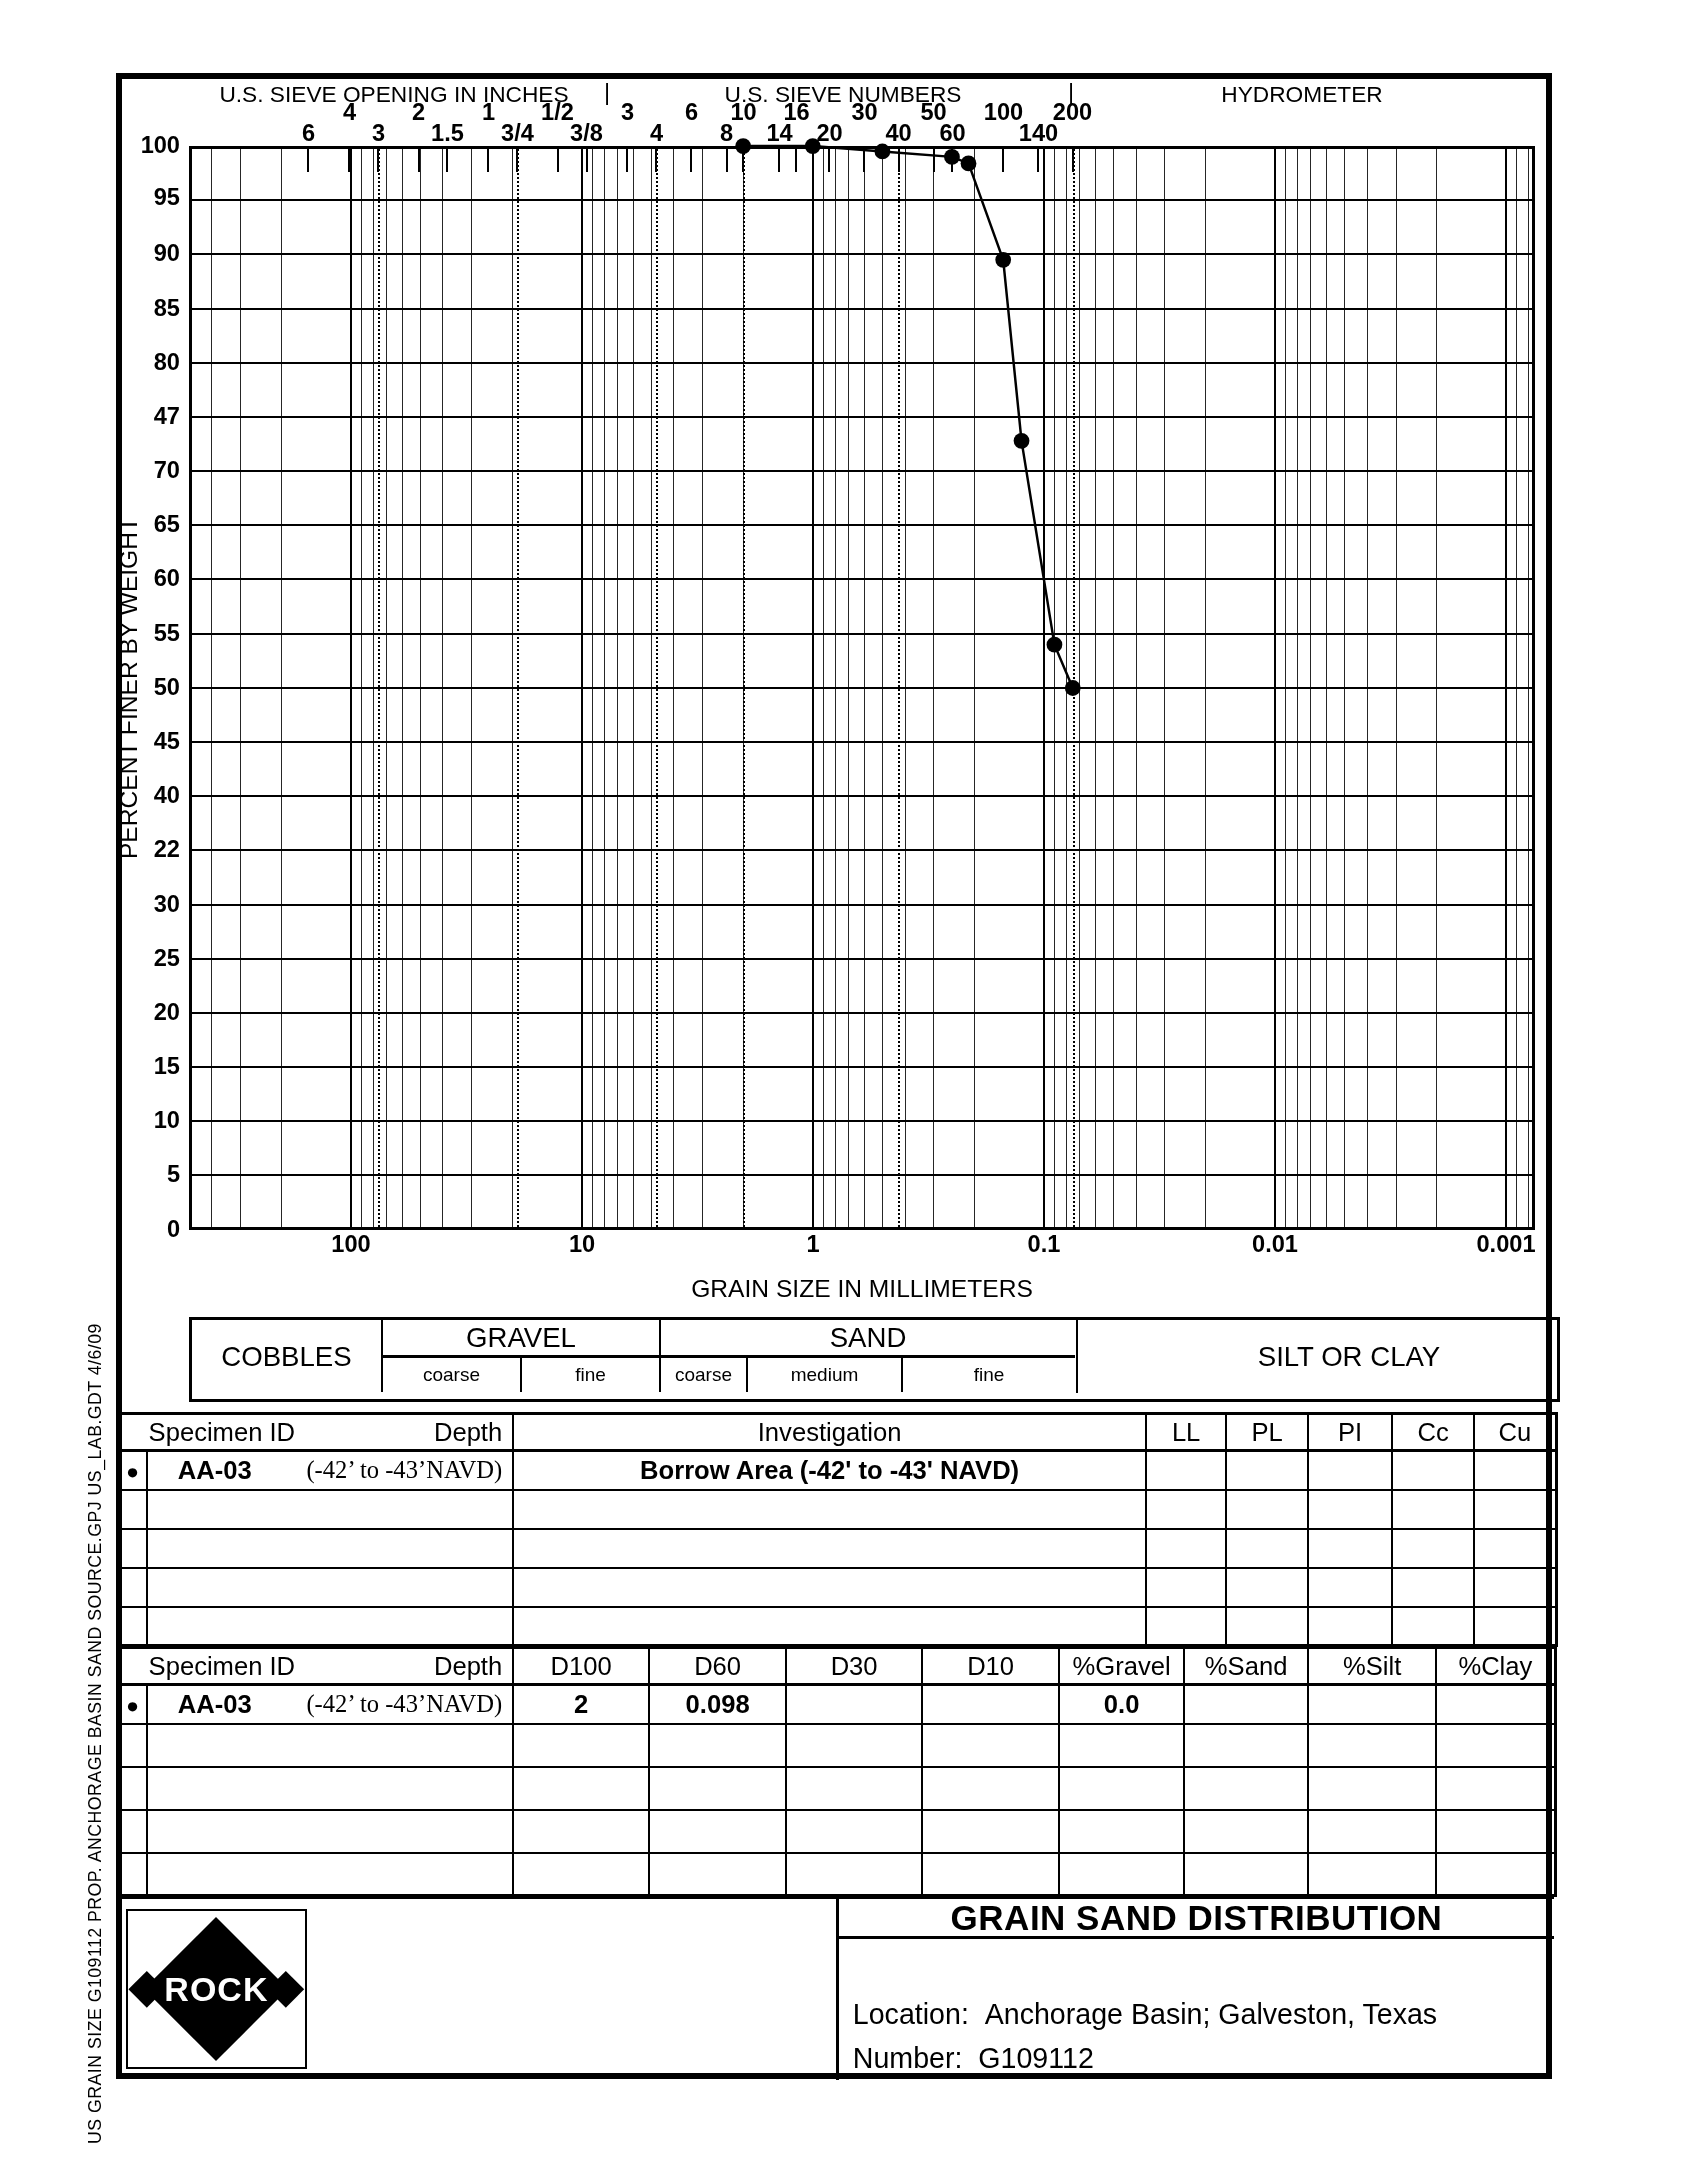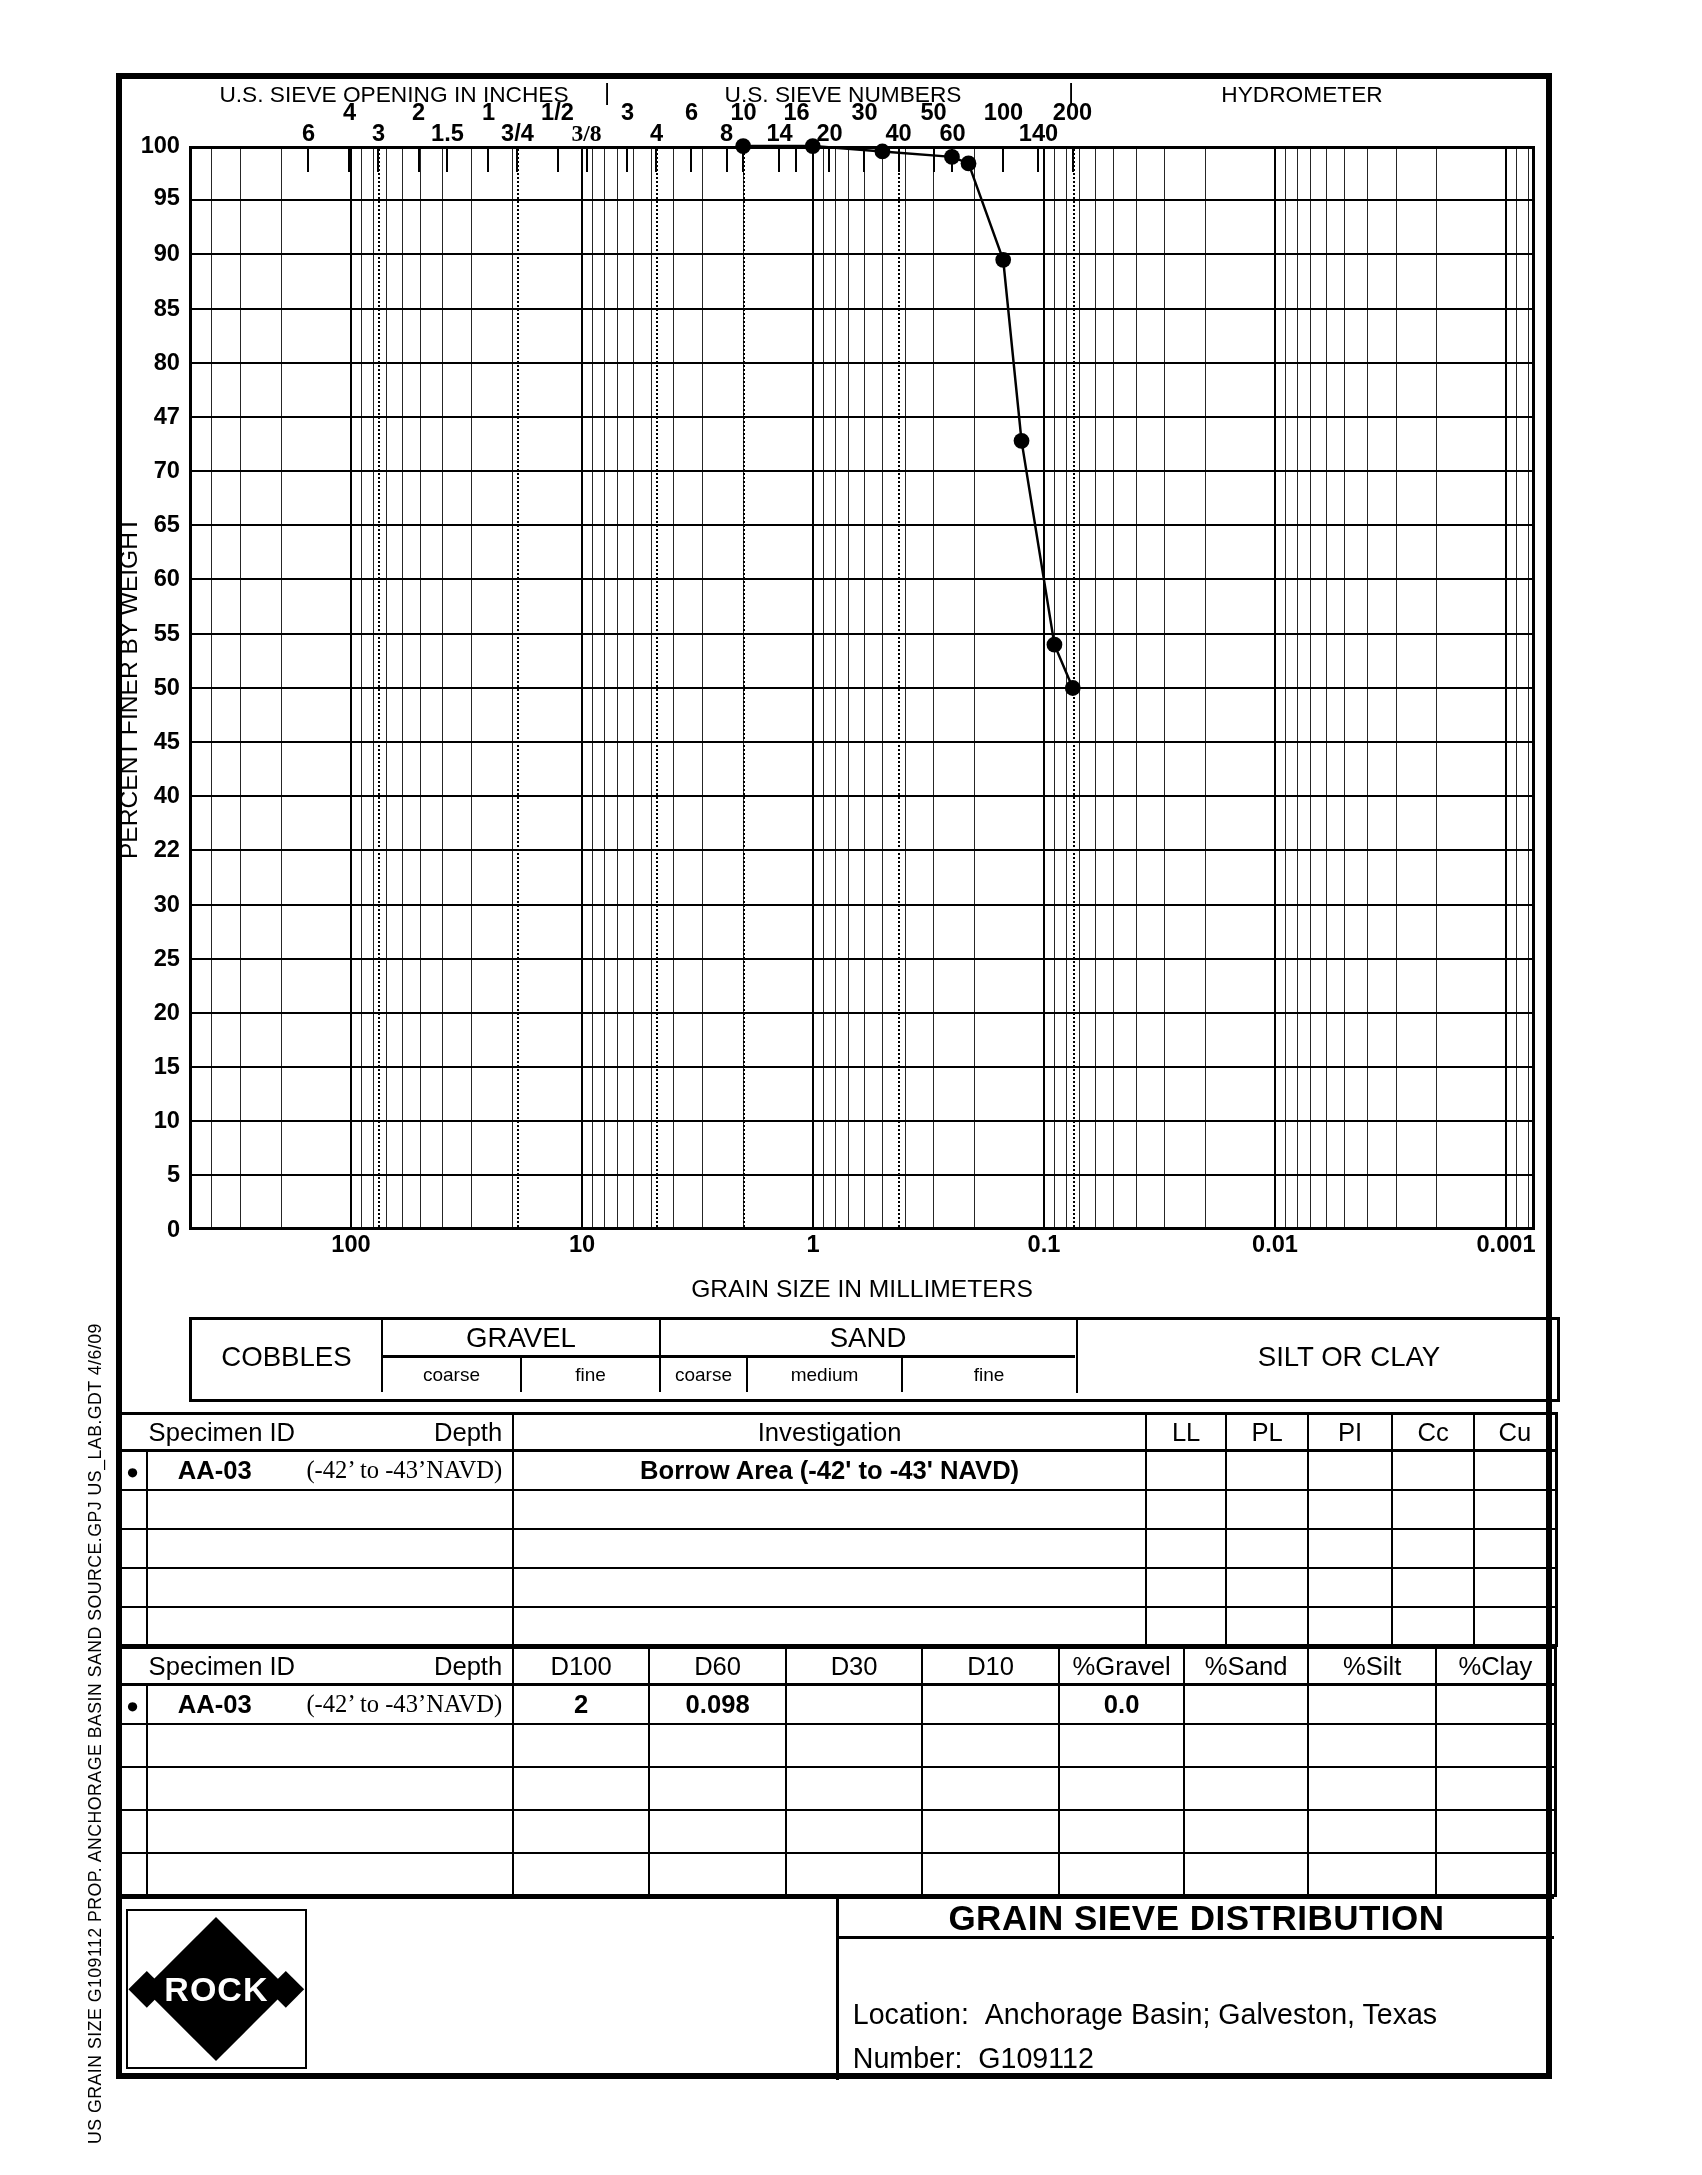--- a/index.html
+++ b/index.html
@@ -170,21 +170,21 @@
     <div class="abs sievelab" style="left: 374px; top: 99px;">2</div>
     <div class="abs tick" style="left: 418px; top: 146px;"></div>
     <div class="abs sievelab" style="left: 403px; top: 120px;">1.5</div>
     <div class="abs tick" style="left: 446px; top: 146px;"></div>
     <div class="abs sievelab" style="left: 444px; top: 99px;">1</div>
     <div class="abs tick" style="left: 487px; top: 146px;"></div>
     <div class="abs sievelab" style="left: 473px; top: 120px;">3/4</div>
     <div class="abs tick" style="left: 516px; top: 146px;"></div>
     <div class="abs sievelab" style="left: 513px; top: 99px;">1/2</div>
     <div class="abs tick" style="left: 557px; top: 146px;"></div>
-    <div class="abs sievelab" style="left: 542px; top: 120px; font-family: Liberation Serif, serif;">3/8</div>
+    <div class="abs sievelab" style="left: 542px; top: 120px;">3/8</div>
     <div class="abs tick" style="left: 586px; top: 146px;"></div>
     <div class="abs sievelab" style="left: 583px; top: 99px;">3</div>
     <div class="abs tick" style="left: 626px; top: 146px;"></div>
     <div class="abs sievelab" style="left: 612px; top: 120px;">4</div>
     <div class="abs tick" style="left: 655px; top: 146px;"></div>
     <div class="abs sievelab" style="left: 647px; top: 99px;">6</div>
     <div class="abs tick" style="left: 690px; top: 146px;"></div>
     <div class="abs sievelab" style="left: 682px; top: 120px;">8</div>
     <div class="abs tick" style="left: 726px; top: 146px;"></div>
     <div class="abs sievelab" style="left: 699px; top: 99px;">10</div>
@@ -440,21 +440,21 @@
 
 <div id="company-box" class="abs footer-box">
   <div id="logo-box" class="abs">
     <div class="abs big-diamond"></div>
     <div class="abs small-diamond" style="left:5.9px;transform:translateY(-50%) rotate(45deg);"></div>
     <div class="abs small-diamond" style="right:5.9px;transform:translateY(-50%) rotate(45deg);"></div>
     <div class="abs logo-word">ROCK</div>
   </div>
 </div>
 <div id="title-box" class="abs footer-box">
-  <div class="abs rpt-title">GRAIN SIEVE DISTRIBUTION</div>
+  <div class="abs rpt-title">GRAIN SAND DISTRIBUTION</div>
   <div class="abs field" style="top:99px;">
     <span class="lab">Location:</span><span>Anchorage Basin; Galveston, Texas</span>
   </div>
   <div class="abs field" style="top:143px;">
     <span class="lab">Number:</span><span>G109112</span>
   </div>
 </div>
 
 
 </body></html>

